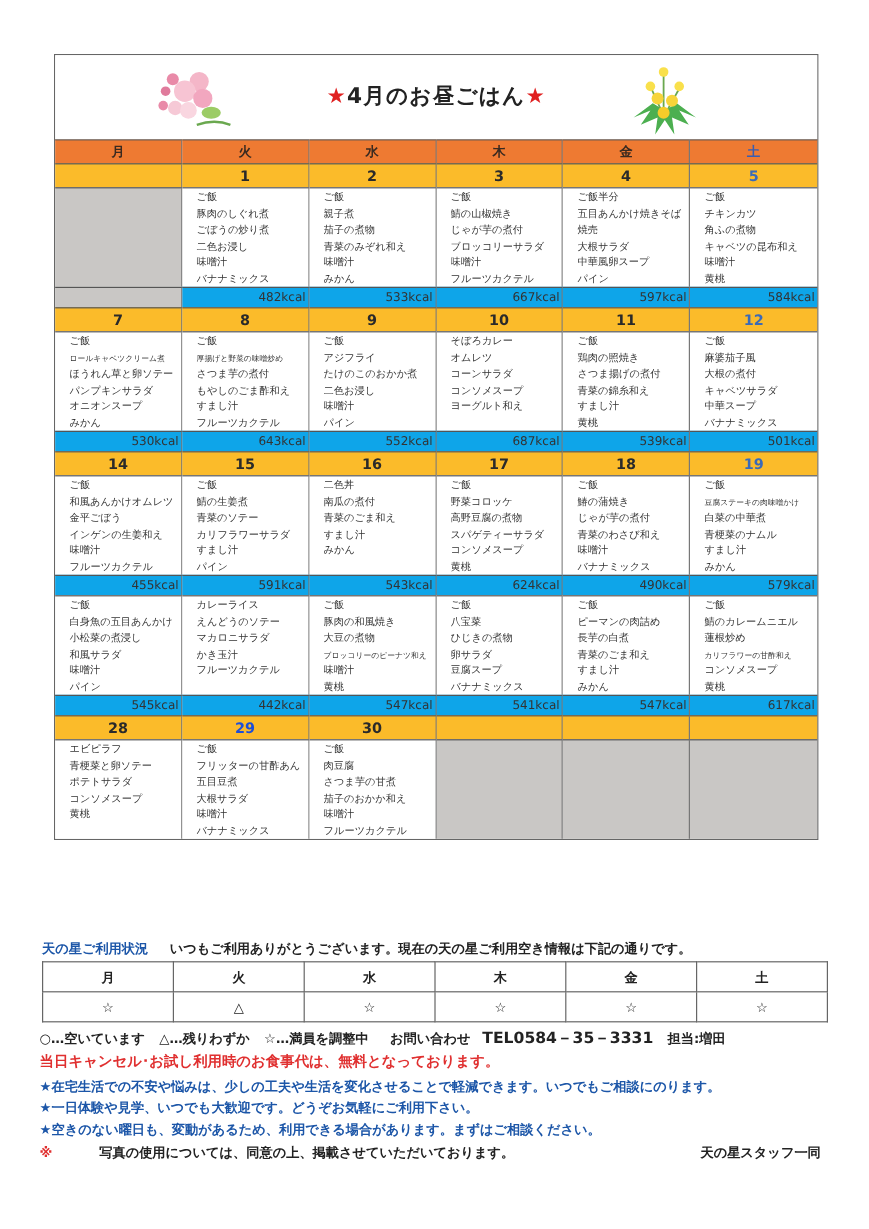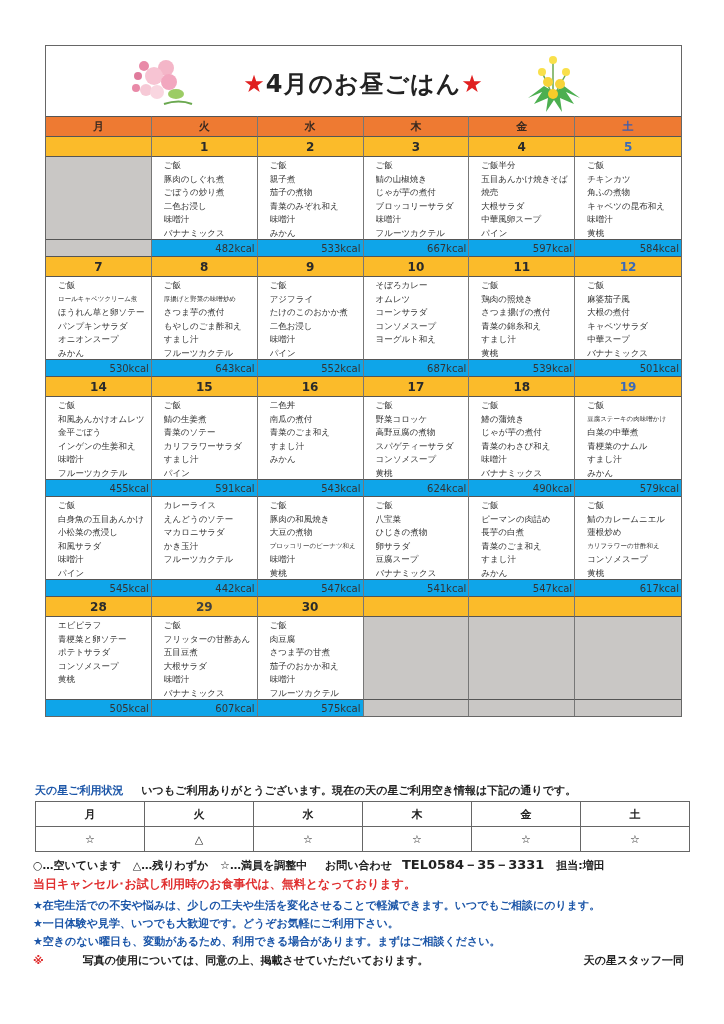--- a/index.html
+++ b/index.html
@@ -1,33 +1,33 @@
 <!DOCTYPE html>
 <html><head>
 <meta charset="utf-8">
 <style>
   * { box-sizing: border-box; margin: 0; padding: 0; }
   html, body { width: 724px; height: 1024px; background: #ffffff; overflow: hidden; }
   body { font-family: "DejaVu Sans", sans-serif; color: #222; position: relative; }
 
   .sheet { position: absolute; left: 45px; top: 45px; width: 637px; border: 1px solid #666; }
   .title-band { height: 70px; position: relative; background: #fff; }
-  .title { position: absolute; left: 0; right: 0; top: 22px; text-align: center; font-weight: bold; font-size: 24px; color: #222; letter-spacing: 1px; }
+  .title { position: absolute; left: 0; right: 0; top: 22px; text-align: center; font-weight: bold; font-size: 18px; color: #222; letter-spacing: 1px; }
   .title .star { color: #e02020; }
   .flower-left { position: absolute; left: 78px; top: 8px; width: 70px; height: 56px; }
   .flower-right { position: absolute; left: 478px; top: 6px; width: 58px; height: 62px; }
 
   .grid { display: grid; grid-template-columns: repeat(6, 1fr); }
   .dow { background: #ee7a32; height: 20px; line-height: 20px; text-align: center; font-weight: bold; font-size: 11px; color: #3a2a20; border-top: 1px solid #555; border-right: 1px solid #777; }
   .dow:last-child { border-right: none; }
   .dow.sat { color: #3a5db0; }
   .date { background: #fbbb2a; height: 20px; line-height: 20px; text-align: center; font-weight: bold; font-size: 12px; color: #2a2a2a; border-top: 1px solid #555; border-right: 1px solid #777; }
   .date.last { border-right: none; }
   .date.sat { color: #3a6ab8; }
-  .date.holiday { color: #404040; }
+  .date.holiday { color: #1d4ed8; }
   .menu { height: 83px; padding: 2px 0 0 12px; border-top: 1px solid #555; border-right: 1px solid #777; background: #fff; }
   .menu.last { border-right: none; }
   .menu .item { font-size: 8.5px; line-height: 13.6px; color: #333; white-space: nowrap; overflow: hidden; }
   .menu .item.small { font-size: 6.5px; }
   .kcal { height: 17px; line-height: 17px; text-align: right; padding-right: 2px; font-size: 10px; color: #333; border-top: 1px solid #555; border-right: 1px solid #777; background: #0ea5e9; }
   .kcal.last { border-right: none; }
   .empty { background: #c9c7c5; }
 
   .status-head { position: absolute; left: 35px; top: 783px; width: 660px; font-size: 11px; font-weight: bold; white-space: nowrap; }
   .status-head .label { color: #1c56a8; margin-right: 14px; }
@@ -365,28 +365,20 @@
           <div class="item">肉豆腐</div>
           <div class="item">さつま芋の甘煮</div>
           <div class="item">茄子のおかか和え</div>
           <div class="item">味噌汁</div>
           <div class="item">フルーツカクテル</div>
         </div>
         <div class="menu empty"></div>
         <div class="menu empty"></div>
         <div class="menu last empty"></div>
       </div>
-      <div class="grid">
-        <div class="kcal">505kcal</div>
-        <div class="kcal">607kcal</div>
-        <div class="kcal">575kcal</div>
-        <div class="kcal empty"></div>
-        <div class="kcal empty"></div>
-        <div class="kcal last empty"></div>
-      </div>
     </div>
 </div>
 
 <div class="status-head">
   <span class="label">天の星ご利用状況</span>
   <span class="msg">いつもご利用ありがとうございます。現在の天の星ご利用空き情報は下記の通りです。</span>
 </div>
 <table class="avail">
   <tbody>
       <tr class="hdr">

